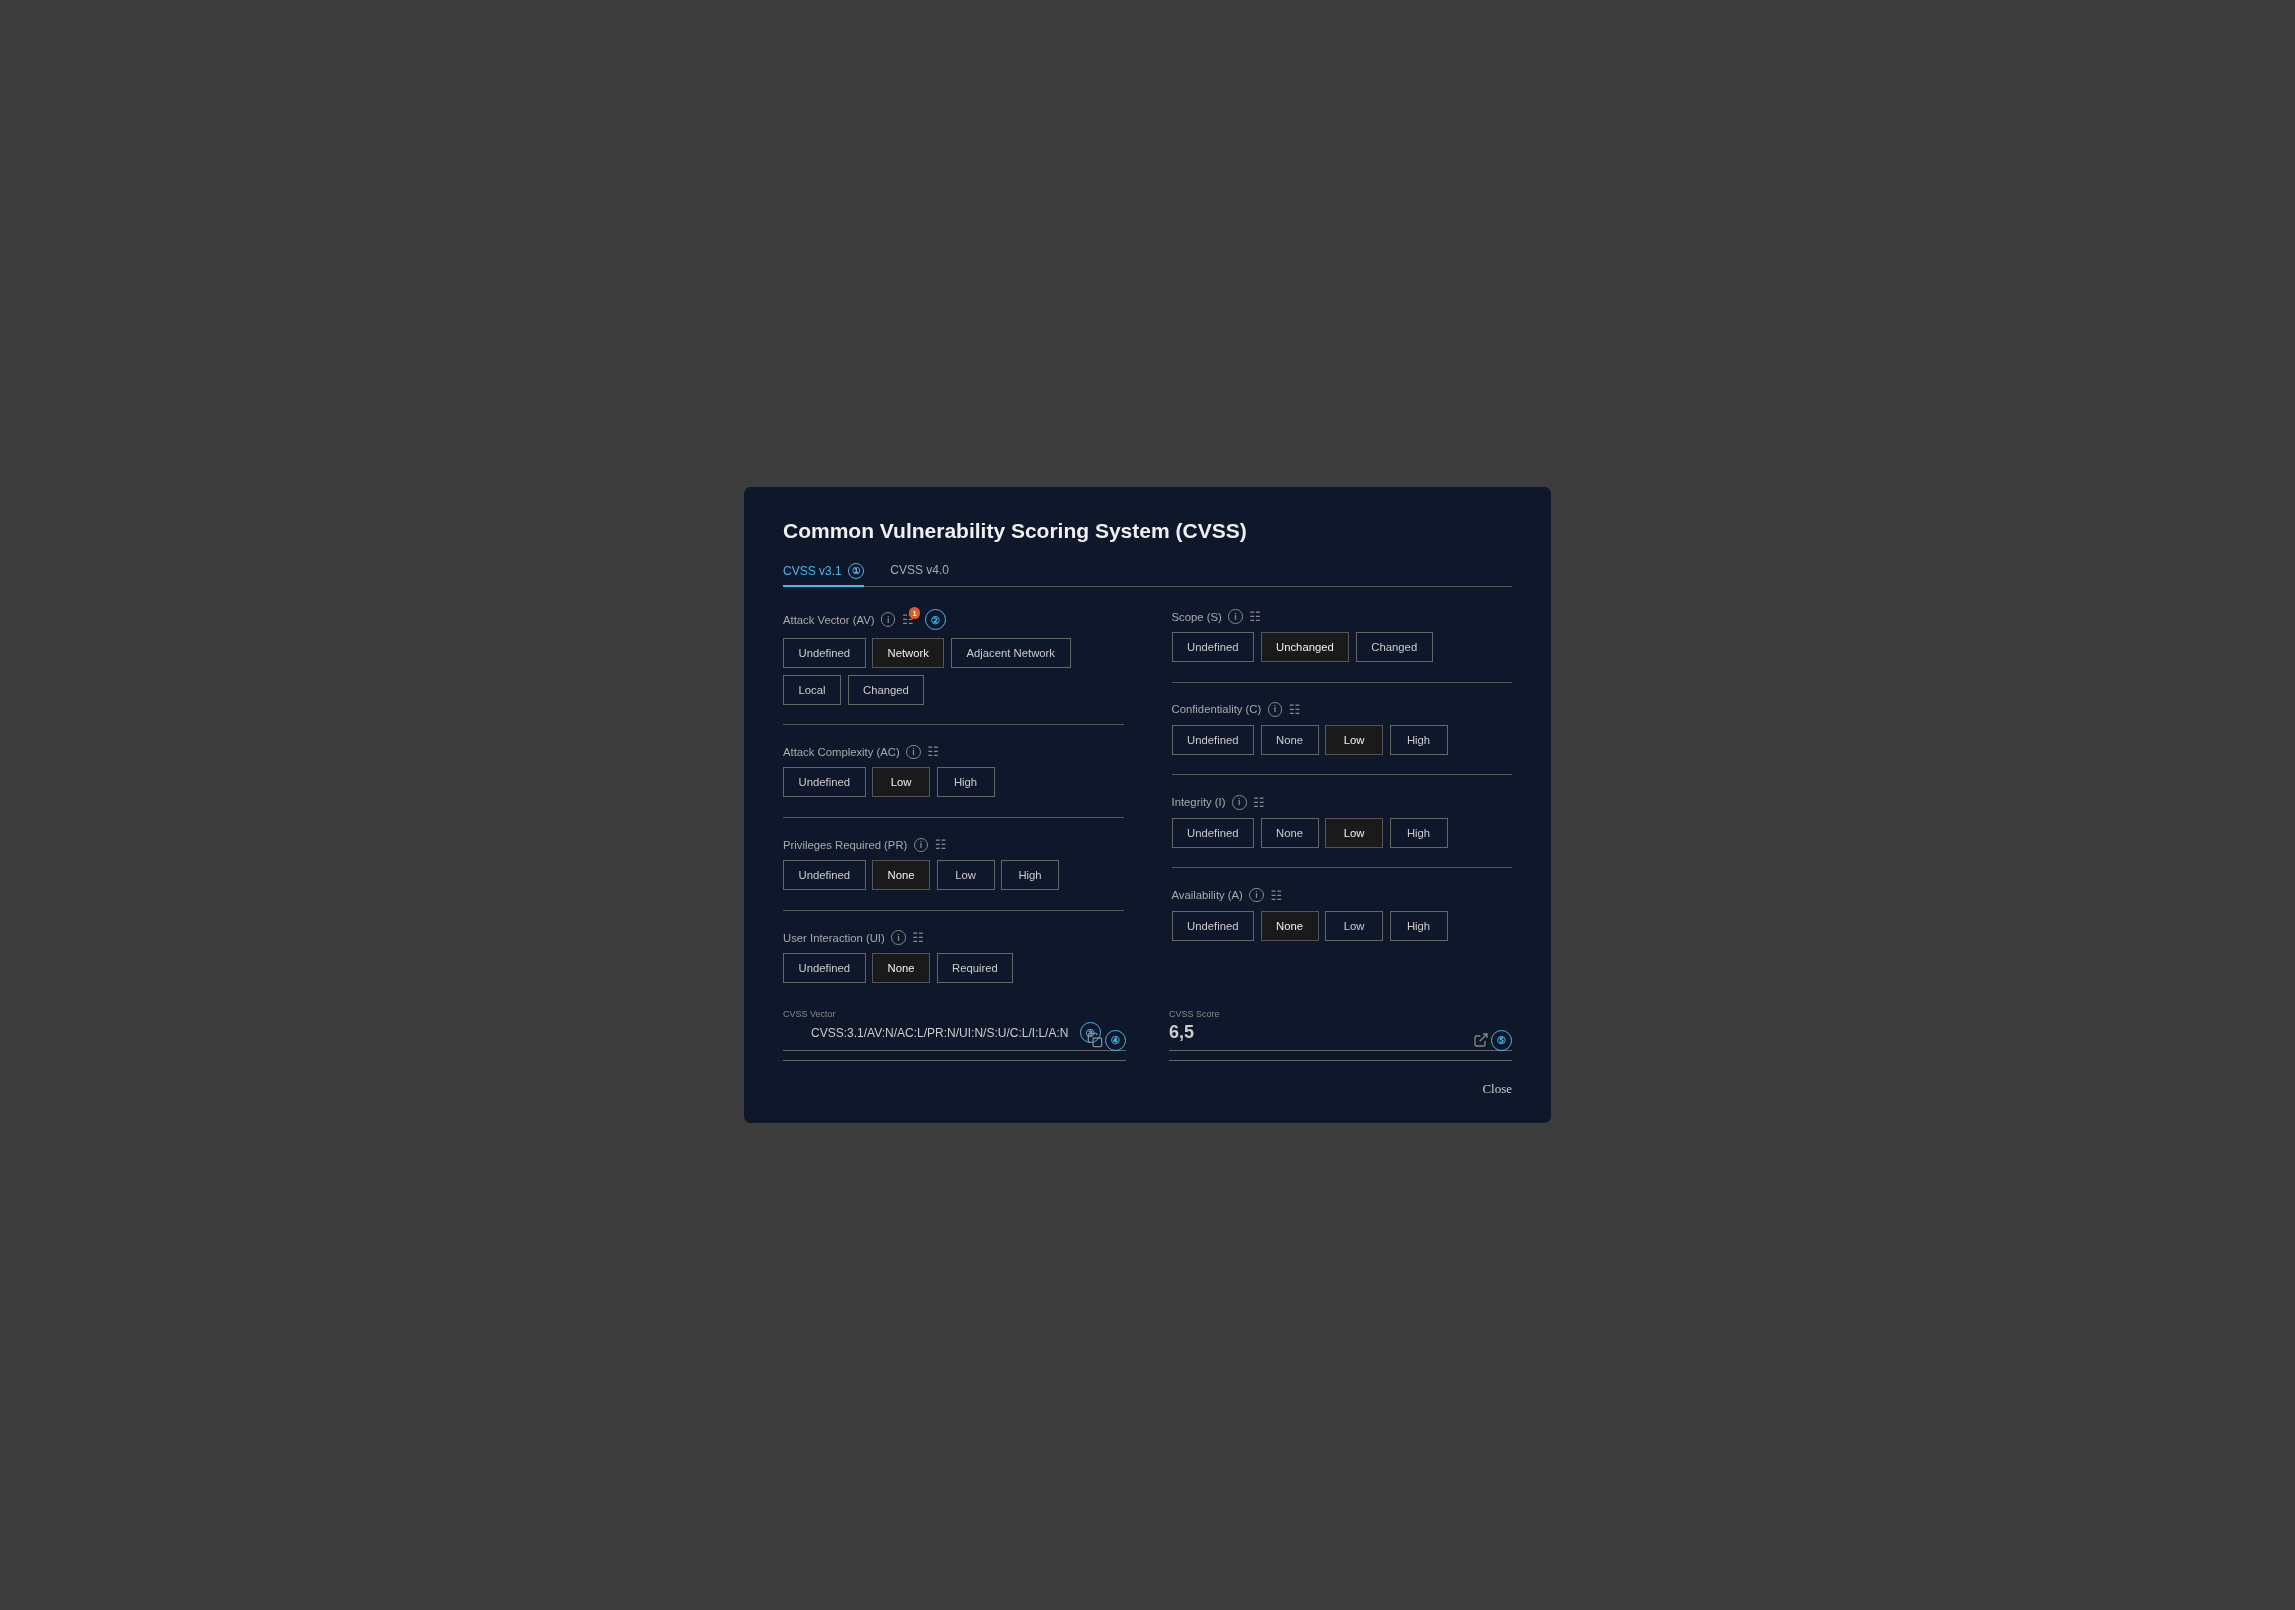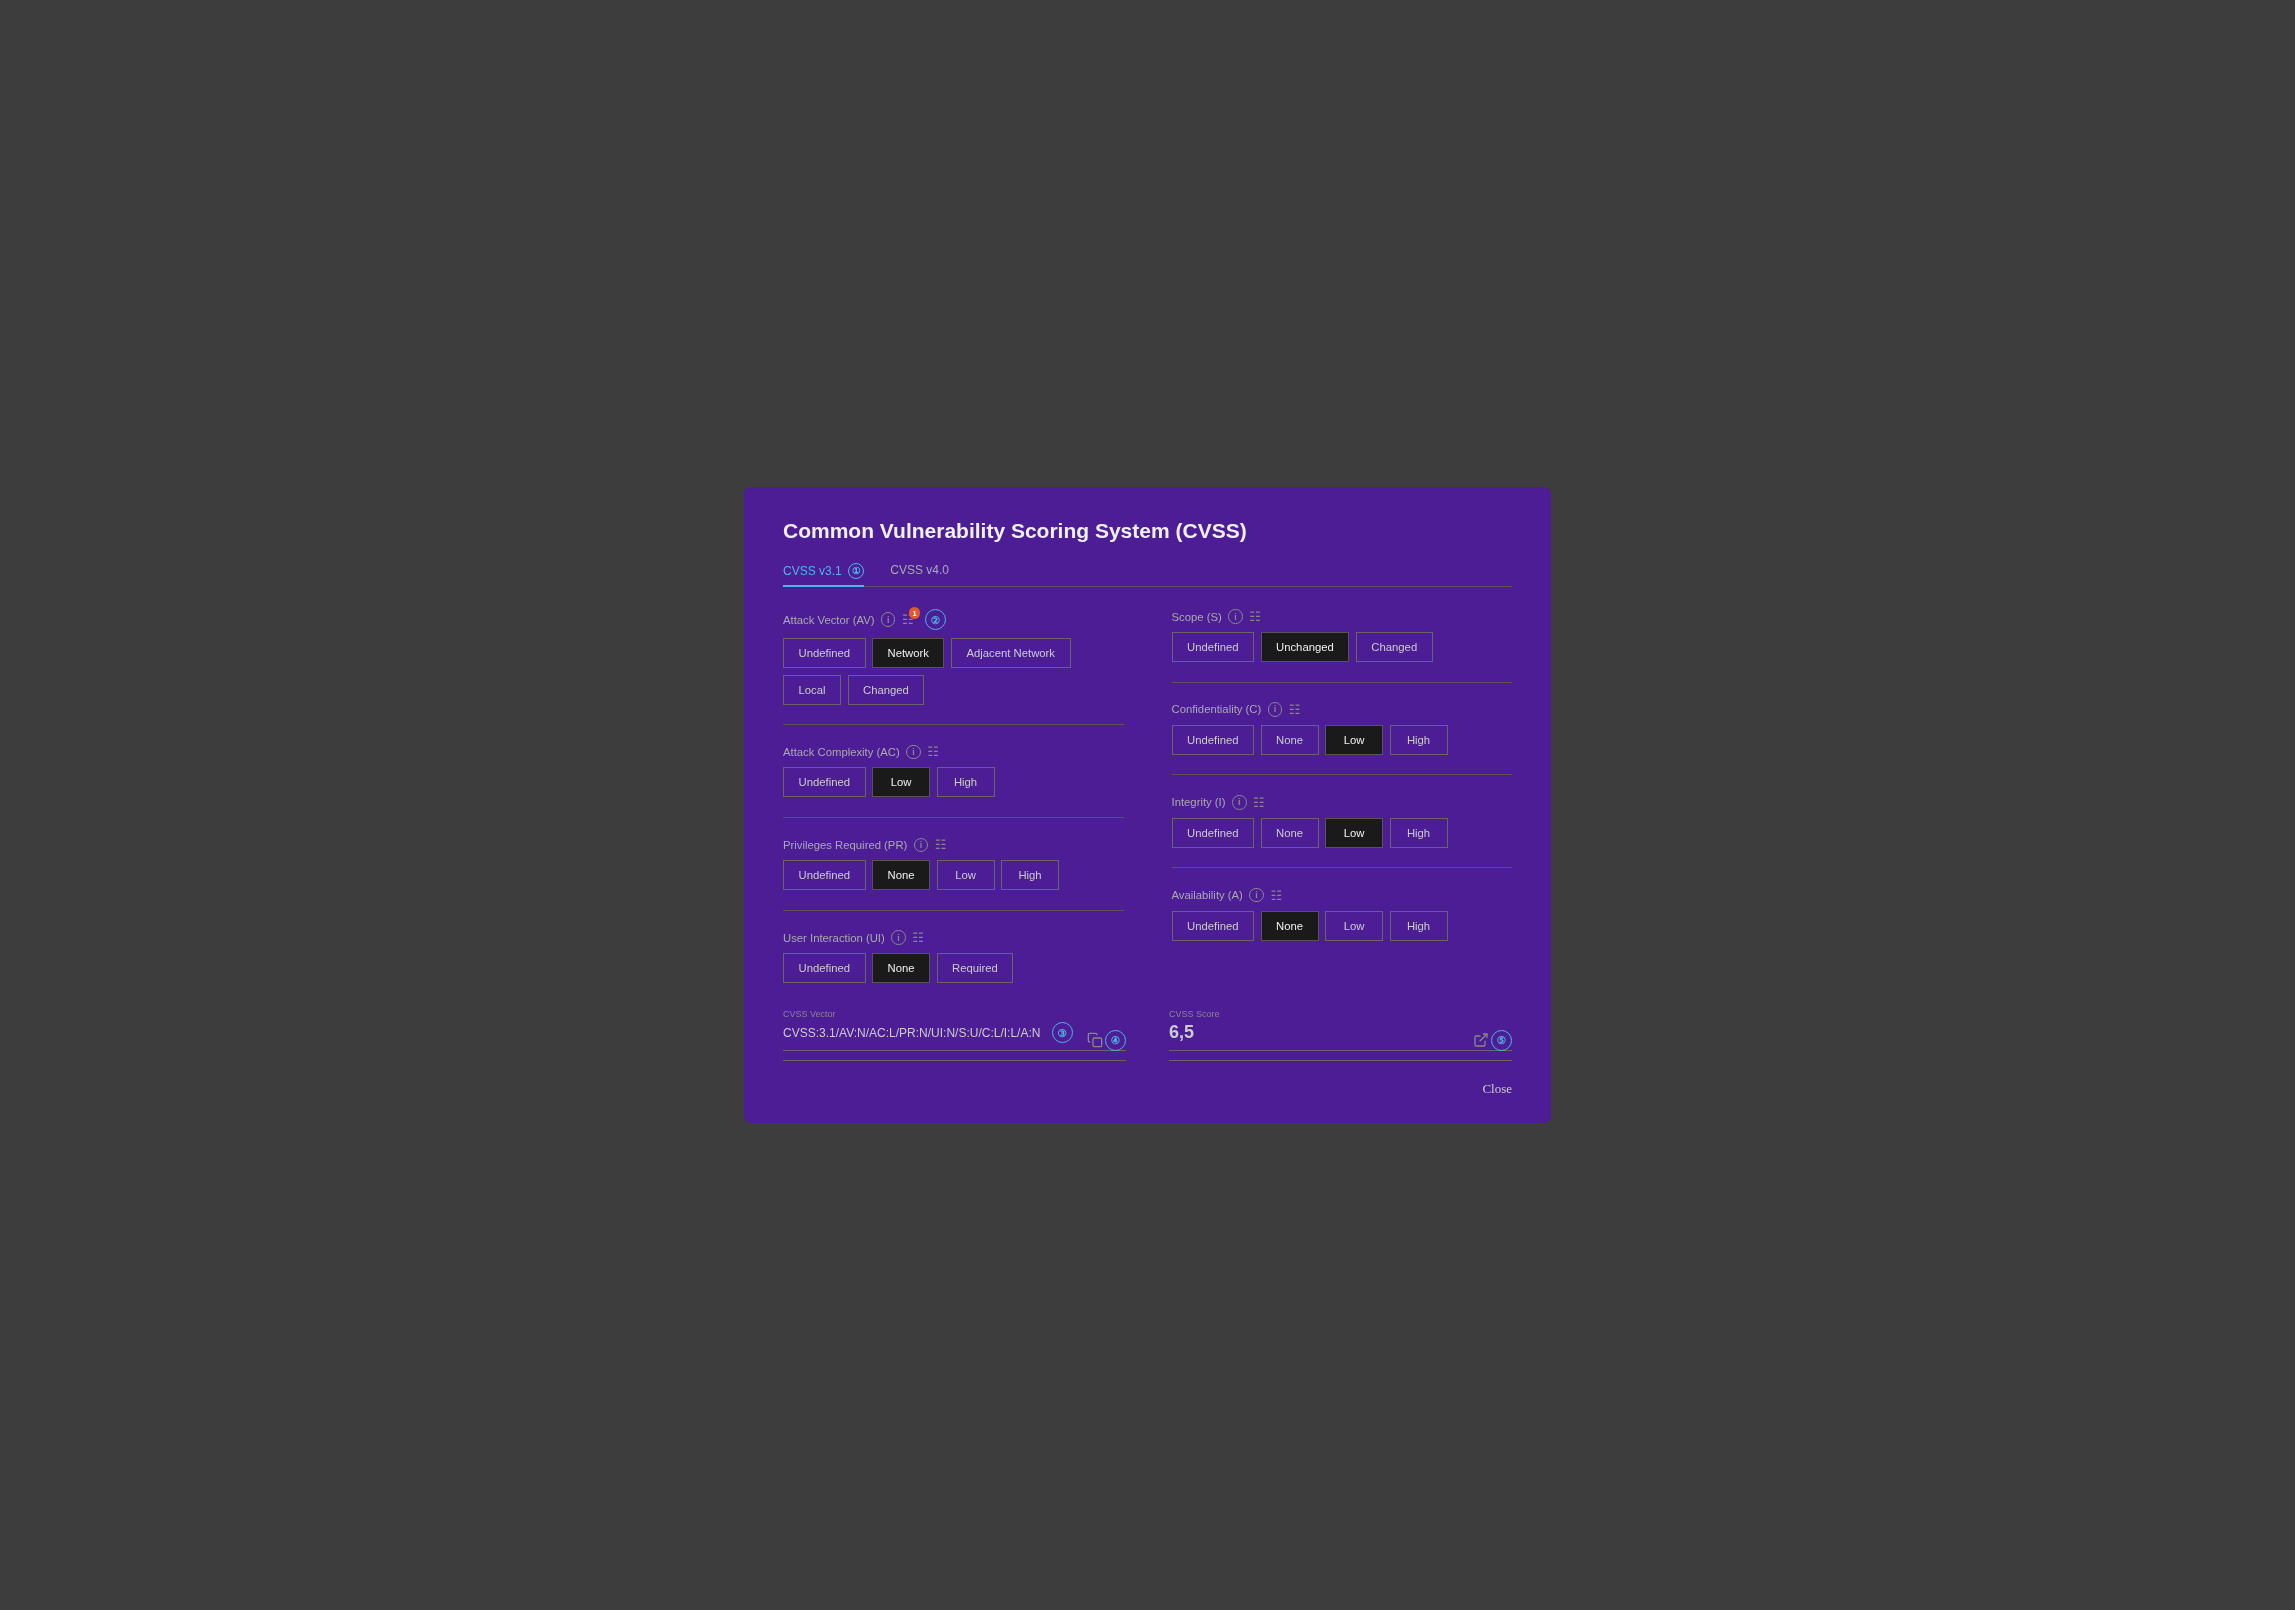--- a/index.html
+++ b/index.html
@@ -6,21 +6,21 @@
     body {
       background: #3d3d3d;
       font-family: Arial, sans-serif;
       display: flex;
       justify-content: center;
       align-items: center;
       min-height: 100vh;
       padding: 16px;
     }
     .dialog {
-      background: #4c1d95;
+      background: #0f172a;
       border-radius: 6.5px;
       padding: 32px 39px 26px 39px;
       width: 807px;
       max-width: 100%;
       color: #e0e0e0;
     }
     .dialog-title {
       font-size: 21px;
       font-weight: bold;
       color: #f0f0f0;
@@ -149,20 +149,21 @@
     }
     .vector-sub-label {
       font-size: 9px;
       color: #888;
       margin-bottom: 3.2px;
     }
     .vector-value {
       font-size: 12px;
       color: #ccc;
       word-break: break-all;
+      margin-left: 28px;
     }
     .vector-copy-btn {
       position: absolute;
       right: 26px;
       bottom: 8px;
       color: #888;
       cursor: pointer;
       font-size: 14.5px;
     }
     .step-badge {

